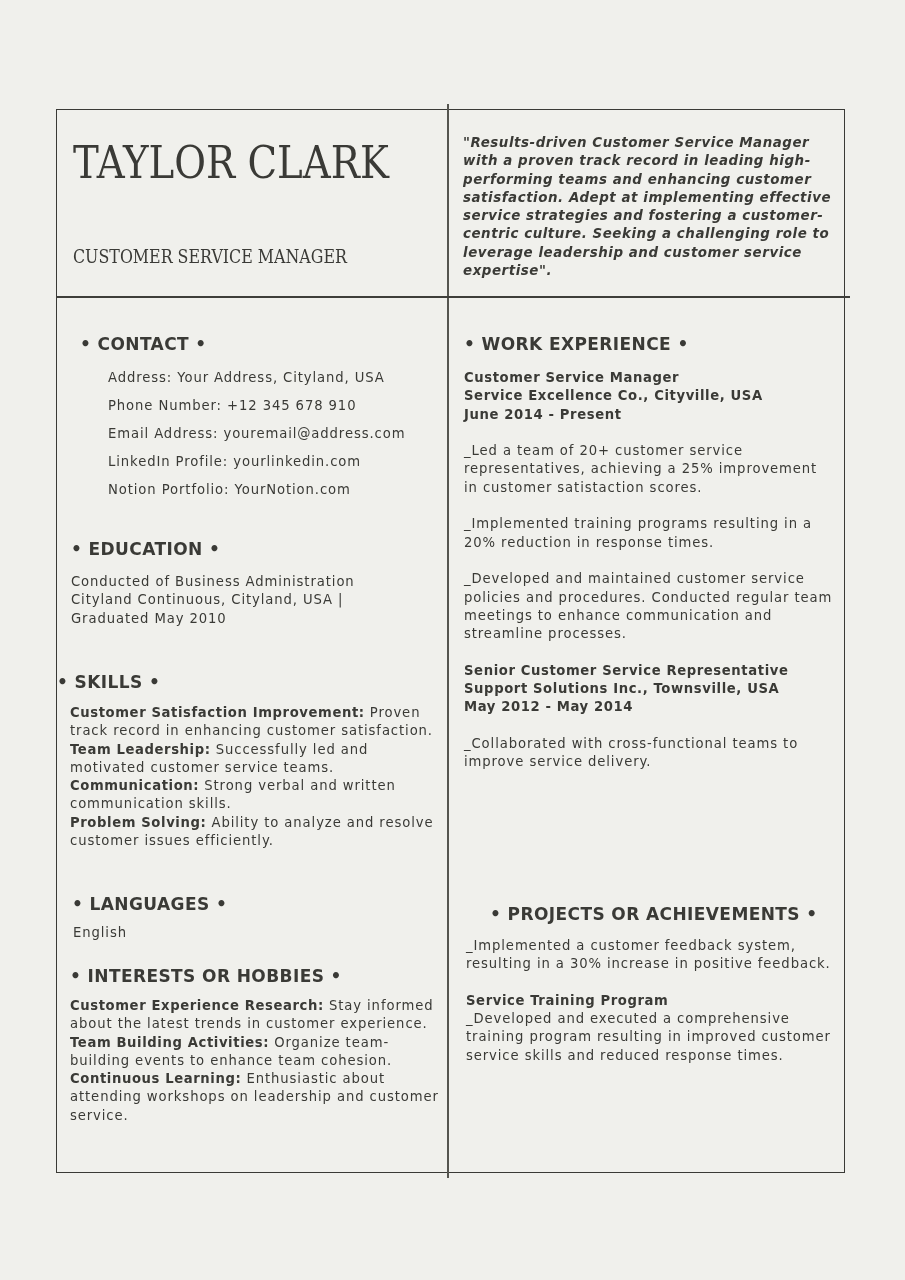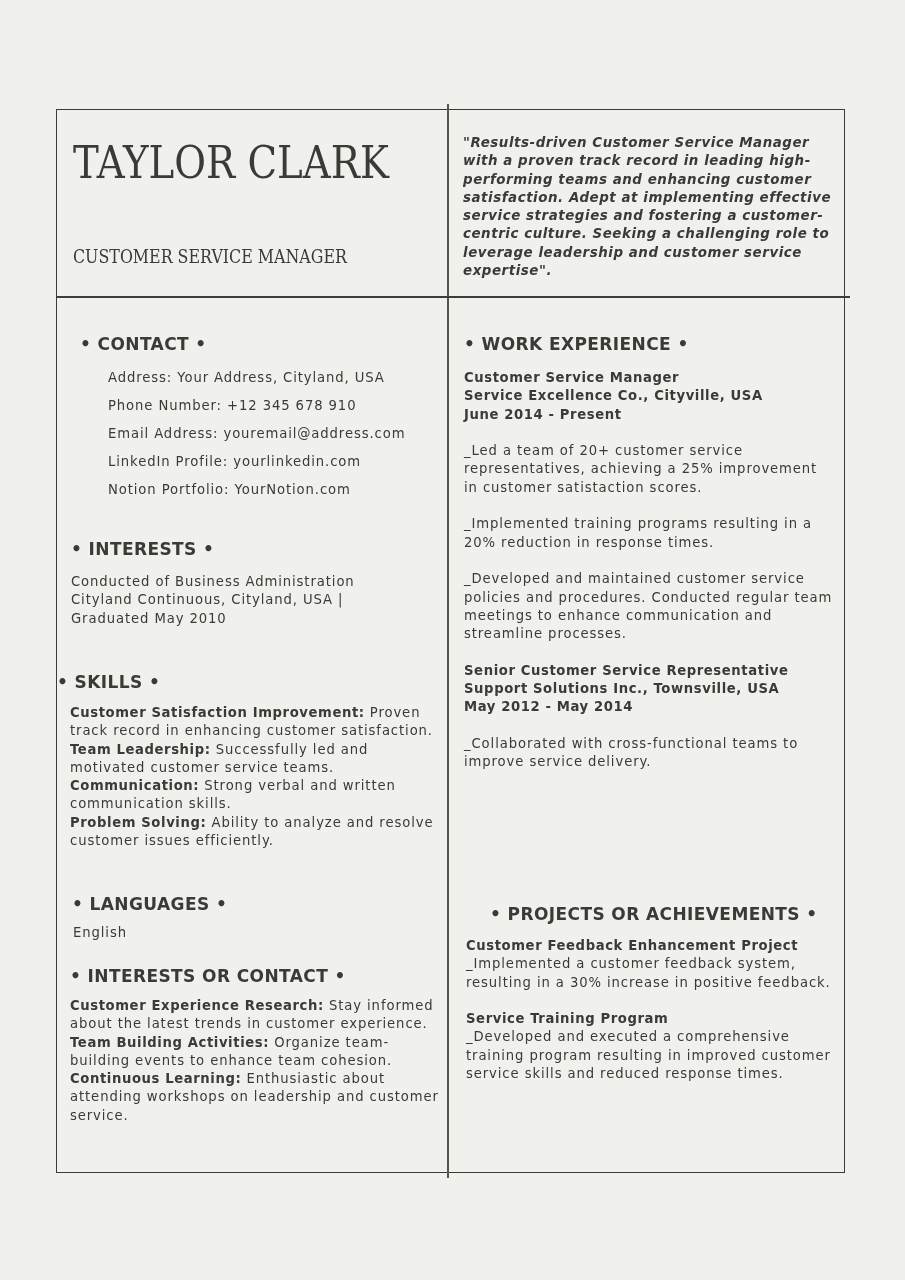--- a/index.html
+++ b/index.html
@@ -99,41 +99,41 @@
 
 <div class="section-title" style="left:80px; top:334px;">• CONTACT •</div>
 <div class="body-text" style="left:72px; top:369px; width:370px;margin-left:36px;">
   <div class="contact-line">Address: Your Address, Cityland, USA</div>
   <div class="contact-line">Phone Number: +12 345 678 910</div>
   <div class="contact-line">Email Address: youremail@address.com</div>
   <div class="contact-line">LinkedIn Profile: yourlinkedin.com</div>
   <div class="contact-line">Notion Portfolio: YourNotion.com</div>
 </div>
 
-<div class="section-title" style="left:71px; top:539px;">• INTERESTS •</div>
+<div class="section-title" style="left:71px; top:539px;">• EDUCATION •</div>
 <div class="body-text" style="left:71px; top:573px; width:370px;">
   <div>Conducted of Business Administration</div>
   <div>Cityland Continuous, Cityland, USA |</div>
   <div>Graduated May 2010</div>
 </div>
 
 <div class="section-title" style="left:57px; top:672px;">• SKILLS •</div>
 <div class="body-text" style="left:70px; top:704px; width:372px;">
   <div><b>Customer Satisfaction Improvement:</b><span> Proven track record in enhancing customer satisfaction.</span></div>
   <div><b>Team Leadership:</b><span> Successfully led and motivated customer service teams.</span></div>
   <div><b>Communication:</b><span> Strong verbal and written communication skills.</span></div>
   <div><b>Problem Solving:</b><span> Ability to analyze and resolve customer issues efficiently.</span></div>
 </div>
 
 <div class="section-title" style="left:72px; top:894px;">• LANGUAGES •</div>
 <div class="body-text" style="left:73px; top:924px; width:370px;">
   <div>English</div>
 </div>
 
-<div class="section-title" style="left:70px; top:966px;">• INTERESTS OR CONTACT •</div>
+<div class="section-title" style="left:70px; top:966px;">• INTERESTS OR HOBBIES •</div>
 <div class="body-text" style="left:70px; top:997px; width:372px;">
   <div><b>Customer Experience Research:</b><span> Stay informed about the latest trends in customer experience.</span></div>
   <div><b>Team Building Activities:</b><span> Organize team-building events to enhance team cohesion.</span></div>
   <div><b>Continuous Learning:</b><span> Enthusiastic about attending workshops on leadership and customer service.</span></div>
 </div>
 
 <div class="section-title" style="left:464px; top:334px;">• WORK EXPERIENCE •</div>
 <div class="body-text" style="left:464px; top:369px; width:370px;">
   <div>
     <div class="block-head">Customer Service Manager</div>
@@ -147,20 +147,19 @@
     <div class="block-head">Senior Customer Service Representative</div>
     <div class="block-head">Support Solutions Inc., Townsville, USA</div>
     <div class="block-head para">May 2012 - May 2014</div>
     <div>_Collaborated with cross-functional teams to improve service delivery.</div>
   </div>
 </div>
 
 <div class="section-title" style="left:464px; top:904px;margin-left:26px;">• PROJECTS OR ACHIEVEMENTS •</div>
 <div class="body-text" style="left:466px; top:937px; width:368px;">
   <div>
-    <div class="block-head">Customer Feedback Enhancement Project</div>
     <div class="para">_Implemented a customer feedback system, resulting in a 30% increase in positive feedback.</div>
   </div>
   <div>
     <div class="block-head">Service Training Program</div>
     <div>_Developed and executed a comprehensive training program resulting in improved customer service skills and reduced response times.</div>
   </div>
 </div>
 
 </body></html>

